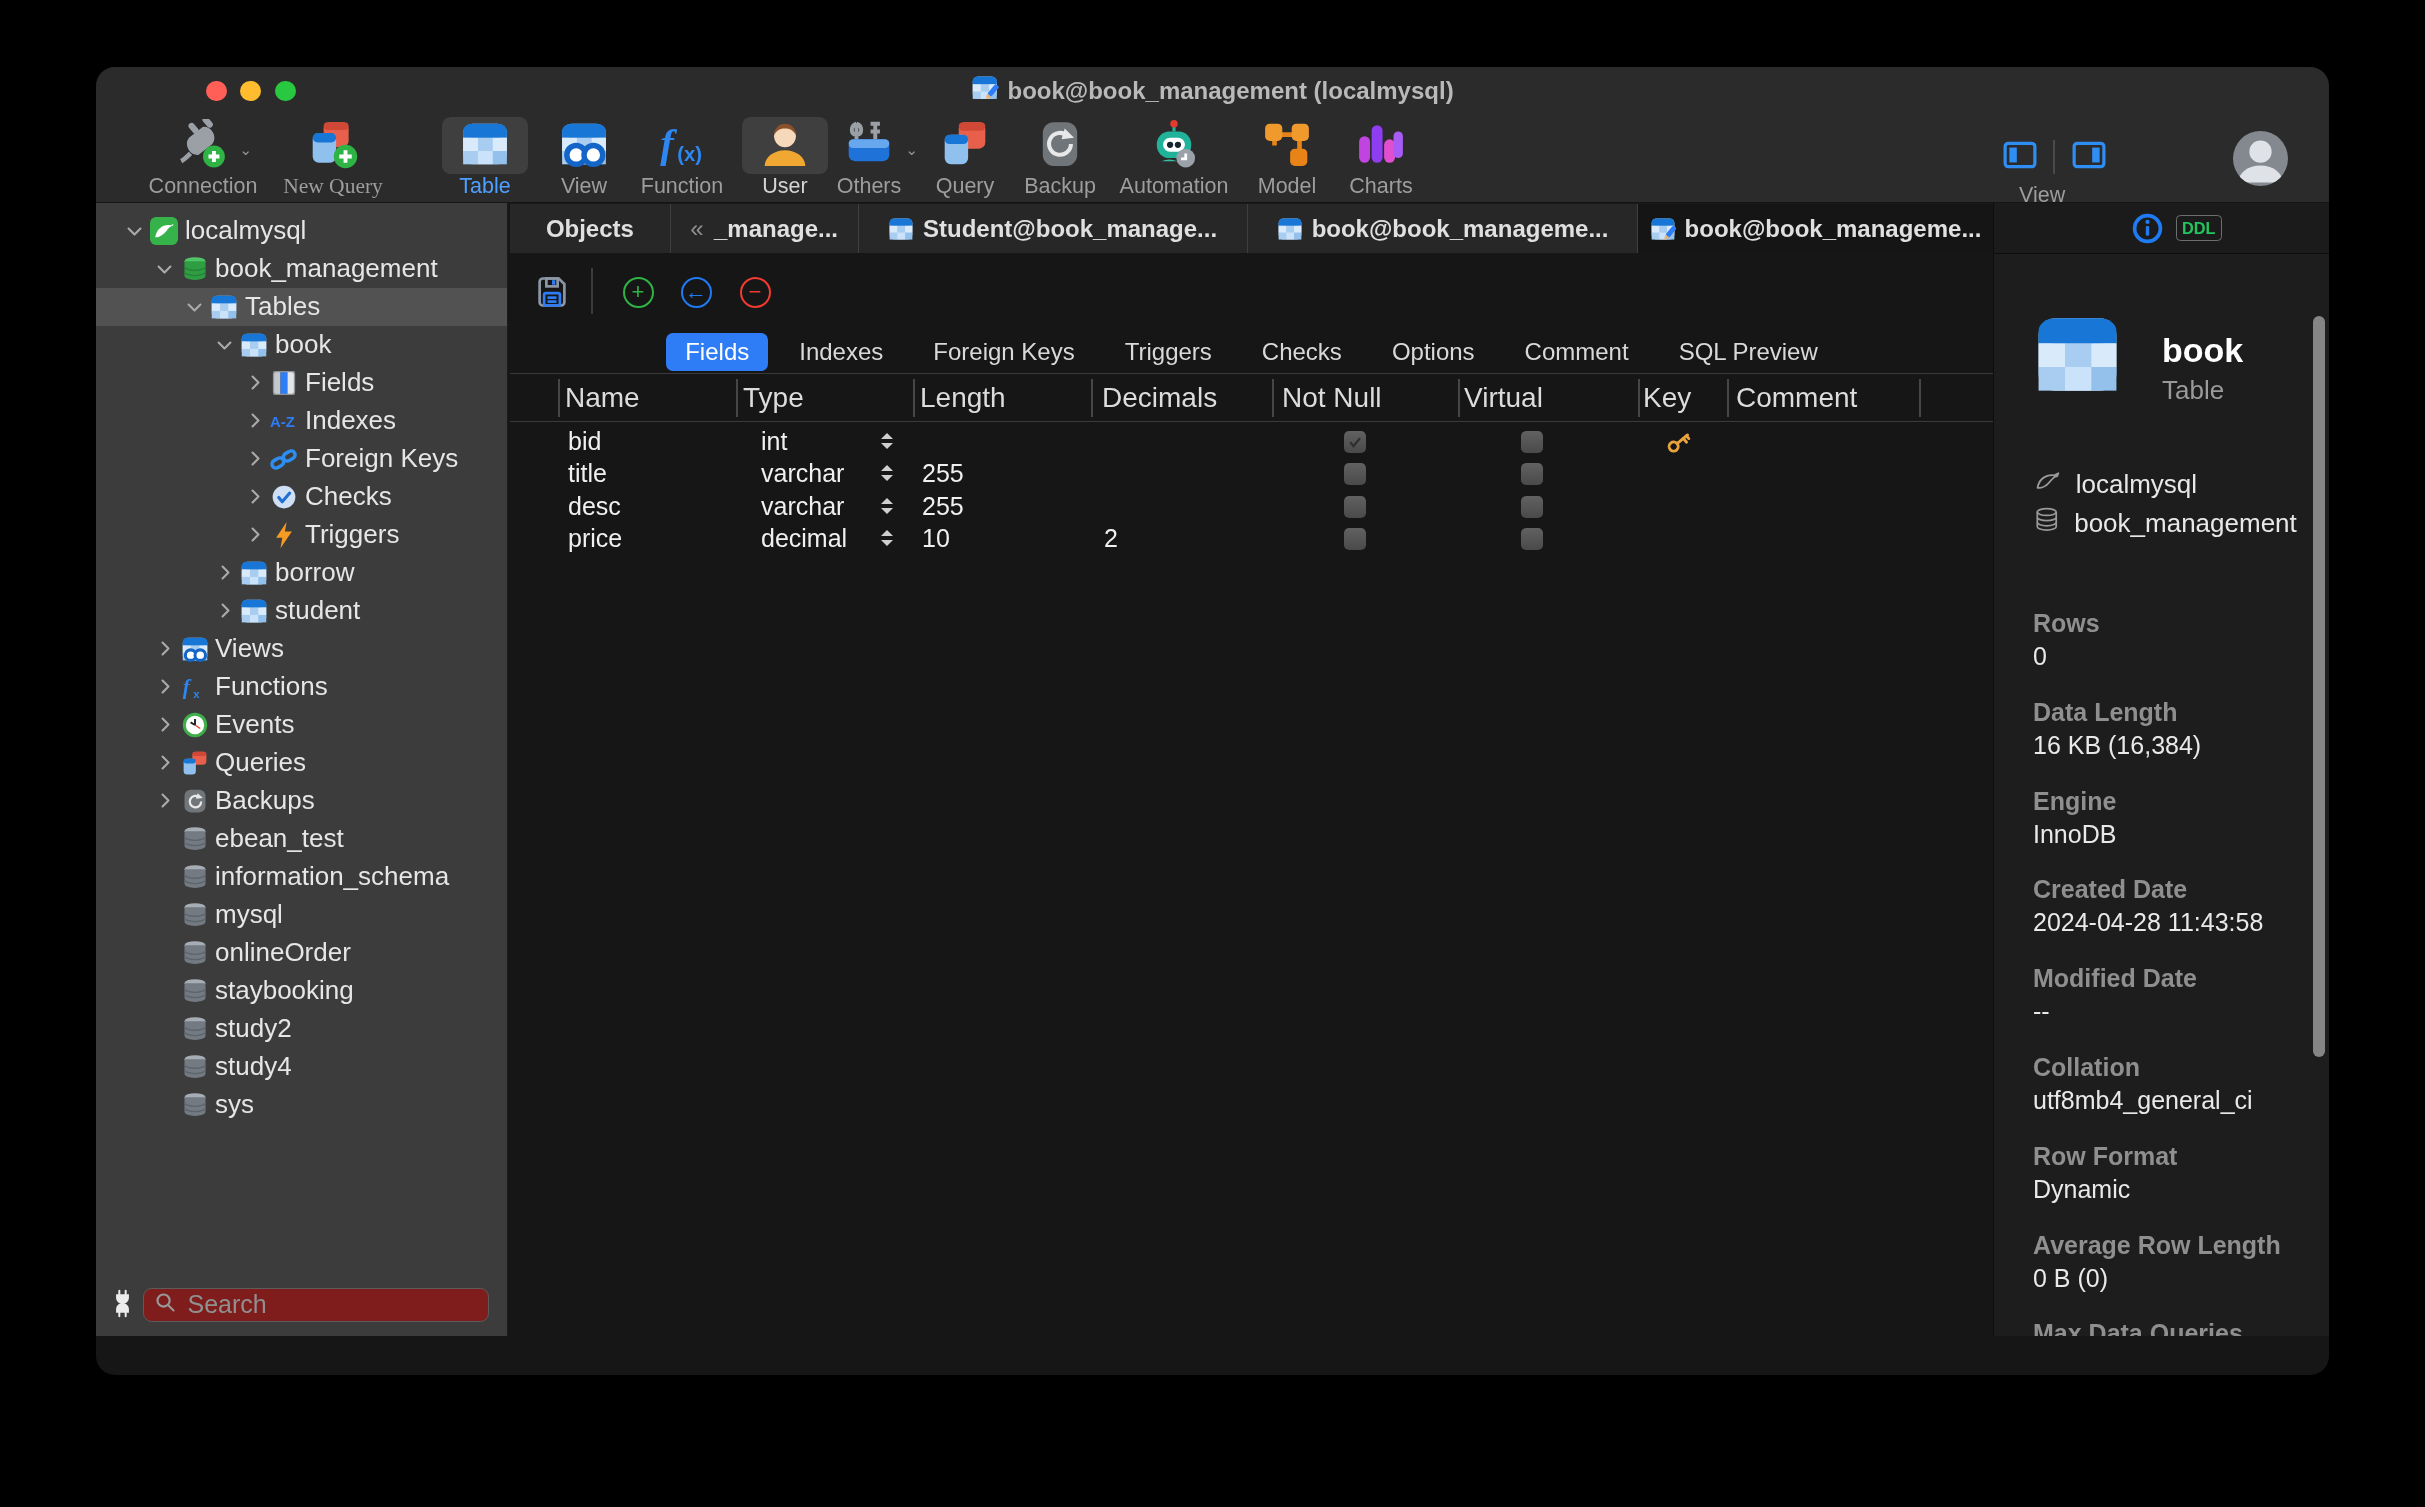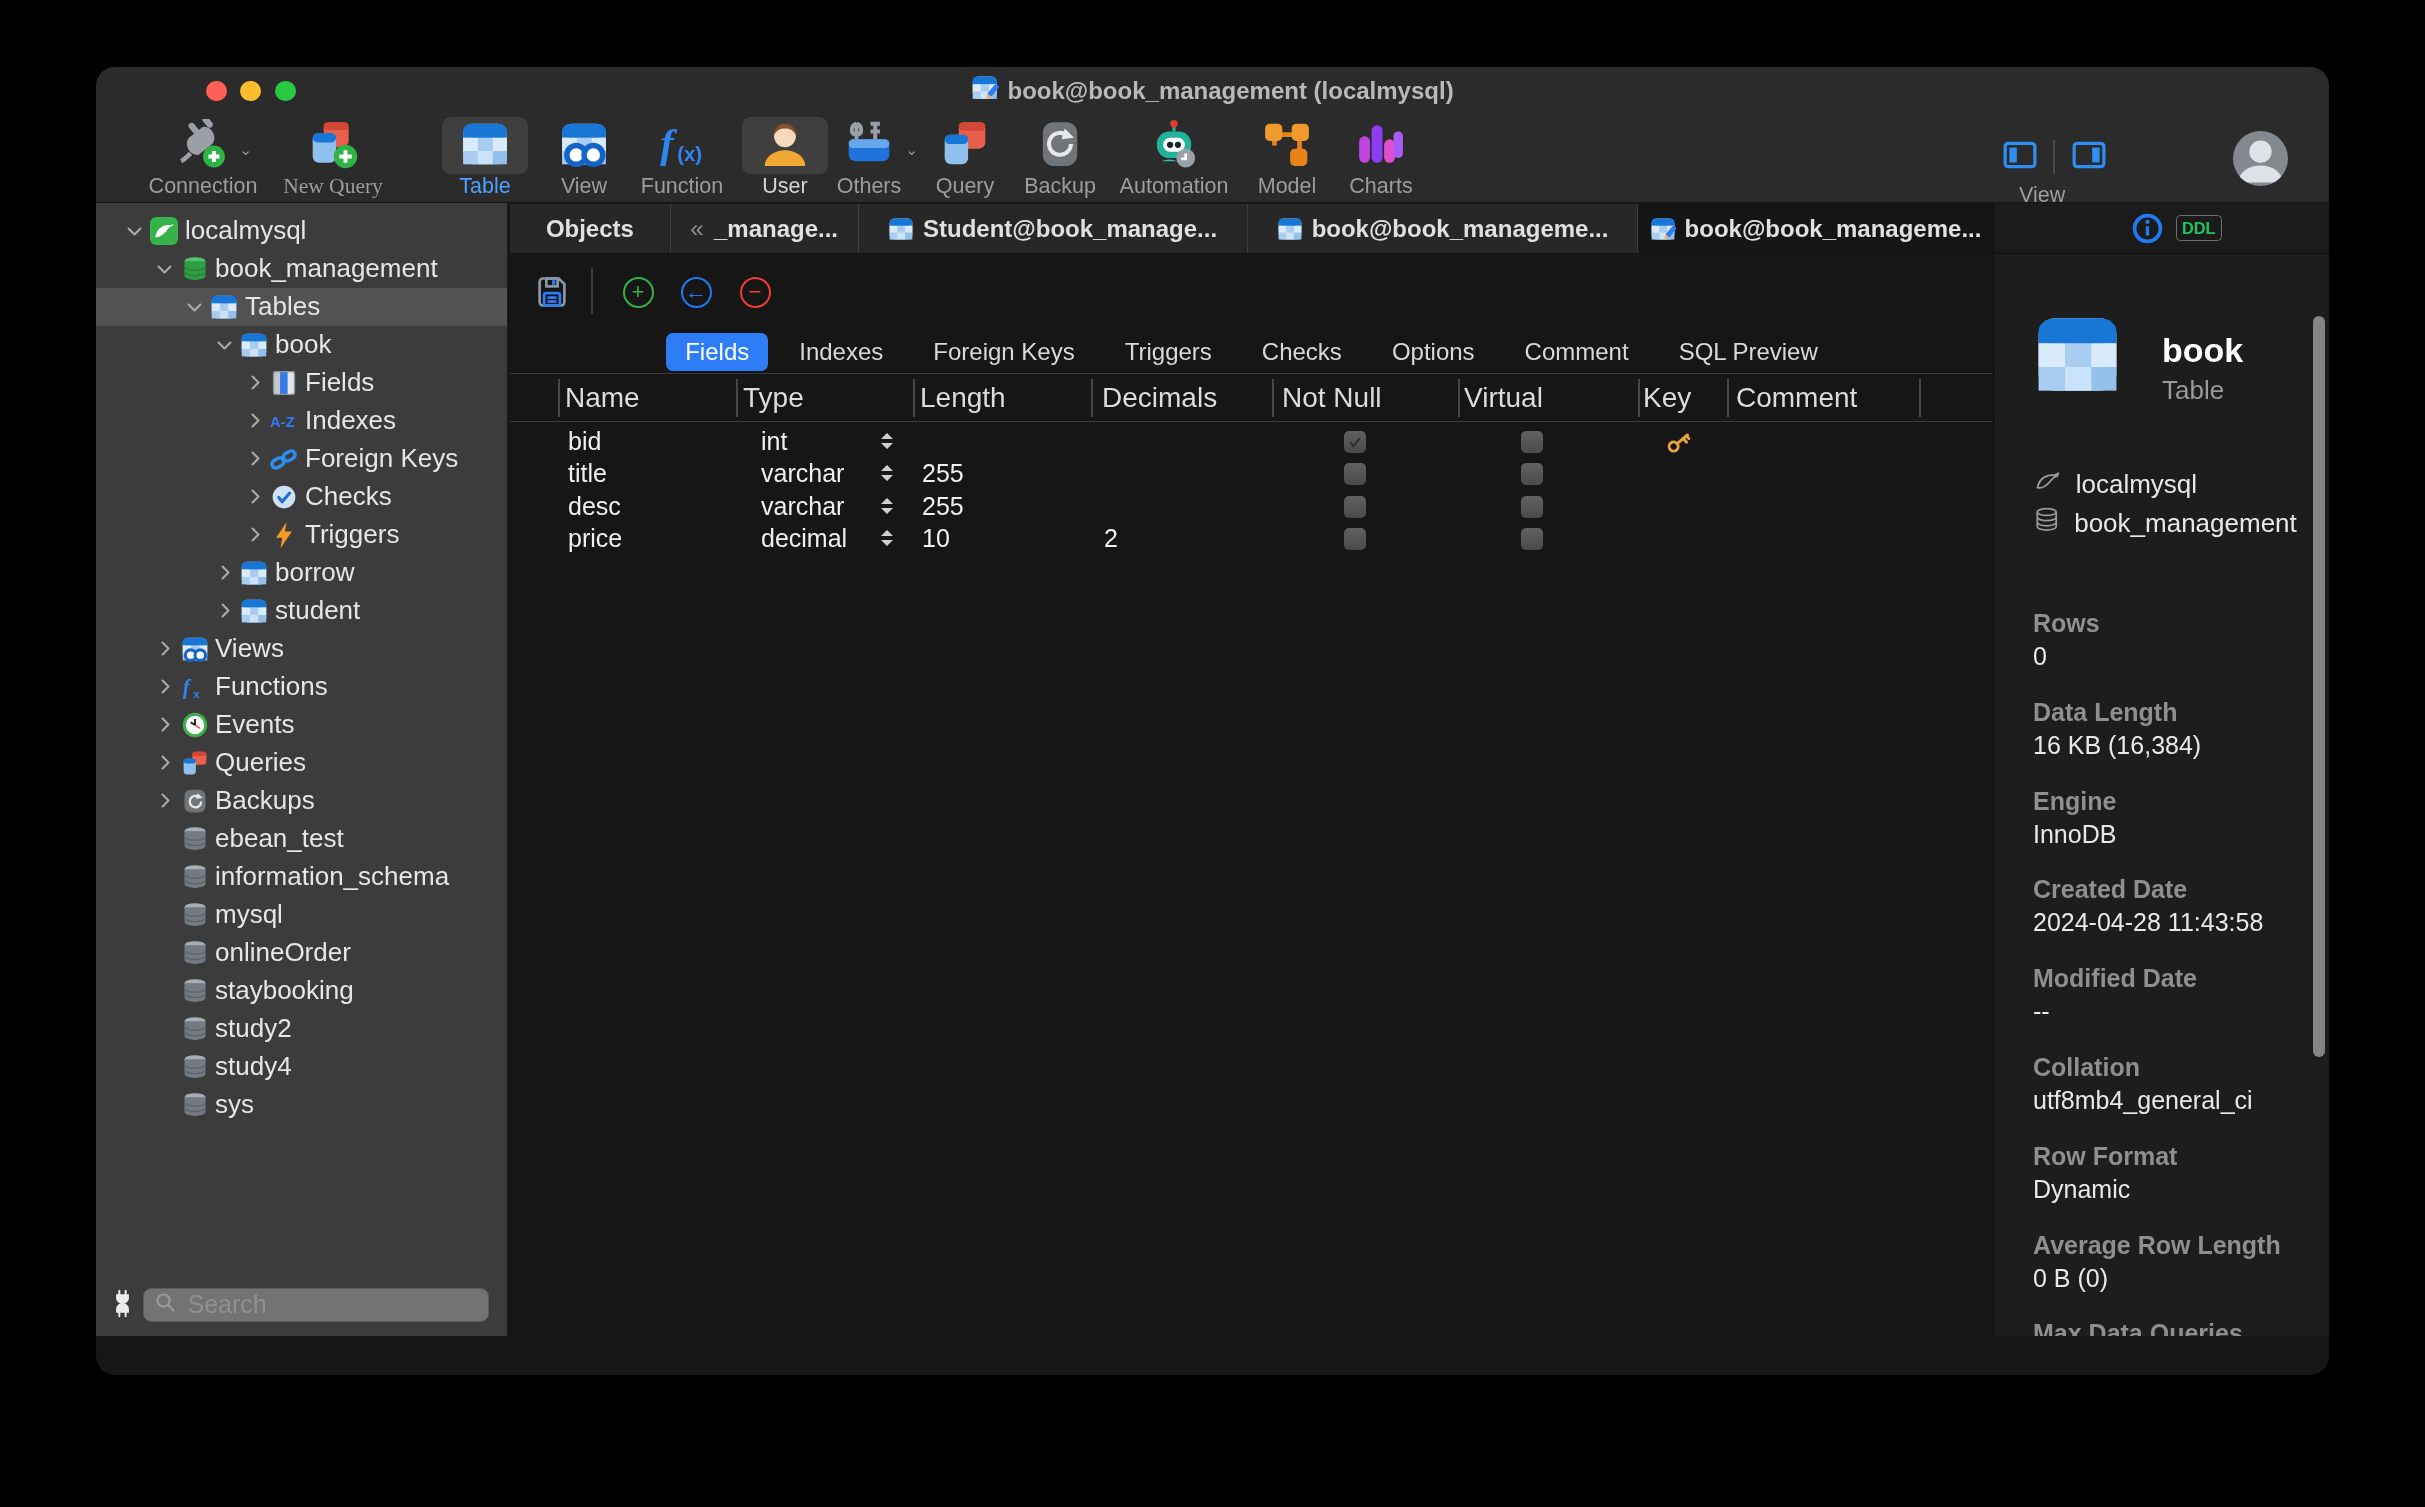--- a/index.html
+++ b/index.html
@@ -35,21 +35,21 @@
   #tree{position:absolute;left:0;top:8.6px;width:100%;}
   .trow{position:relative;height:38px;display:flex;align-items:center;color:#e6e6e6;font-size:26px;white-space:nowrap;}
   .trow.sel{background:#525252;}
   .tchev{position:absolute;width:22px;height:22px;display:flex;align-items:center;justify-content:center;}
   .tchev.open{transform:rotate(90deg);}
   .ticon{position:absolute;width:29px;height:29px;display:flex;align-items:center;justify-content:center;}
   .tlabel{position:absolute;}
   #searchrow{position:absolute;left:0;bottom:10.3px;width:100%;height:38px;}
   #plug-ic{position:absolute;left:12px;top:1.7px;}
   #searchbox{position:absolute;left:47px;top:0;width:346px;height:34px;border:1.7px solid #5c5c5c;border-radius:8.6px;
-    background:#737373;display:flex;align-items:center;padding-left:8.6px;gap:6.9px;}
+    background:#7f1d1d;display:flex;align-items:center;padding-left:8.6px;gap:6.9px;}
   #searchbox input{background:transparent;border:none;outline:none;color:#e8e8e8;font-size:25px;width:257px;
     font-family:"Liberation Sans",sans-serif;}
   #searchbox input::placeholder{color:#909090;}
   
   #tabstrip{position:absolute;left:0;top:0;width:100%;height:50px;background:#272727;border-top:0.9px solid #191919;display:flex;text-align:right;}
   .tab{position:relative;height:100%;display:flex;align-items:center;justify-content:center;gap:8.6px;
     color:#e0e0e0;font-size:24px;font-weight:bold;border-right:0.9px solid #3f3f3f;white-space:nowrap;overflow:hidden;}
   .tab .pfx{color:#8f8f8f;font-weight:normal;margin-right:1.7px;}
   .tab.active{background:#151515;border-right:none;}
   

